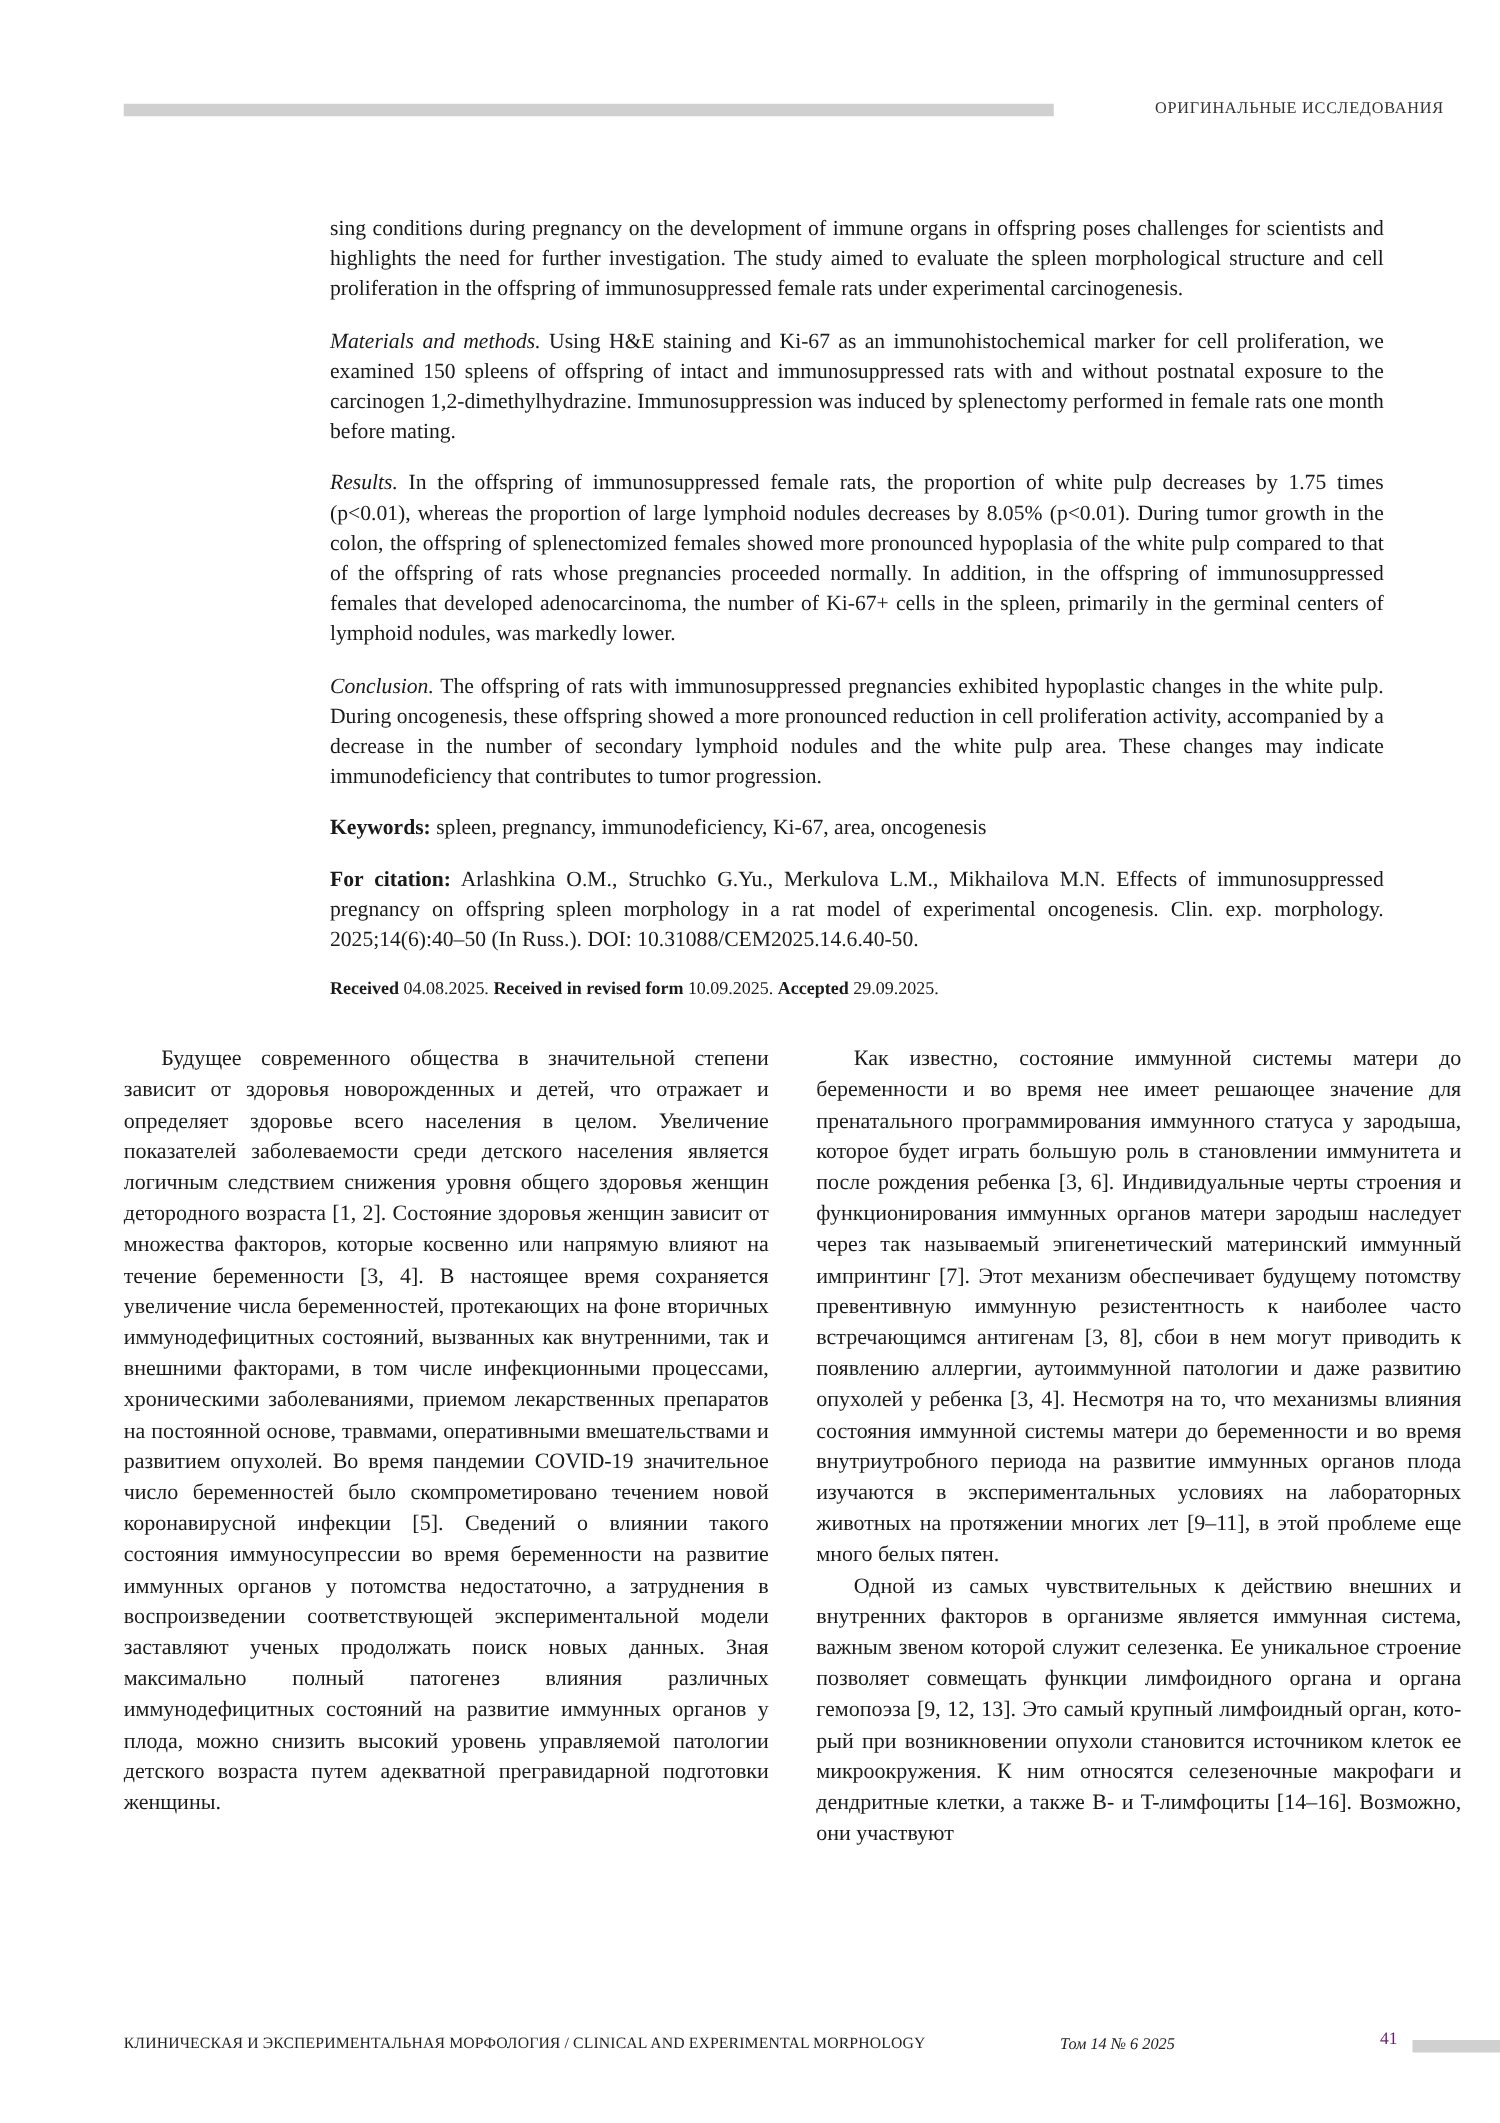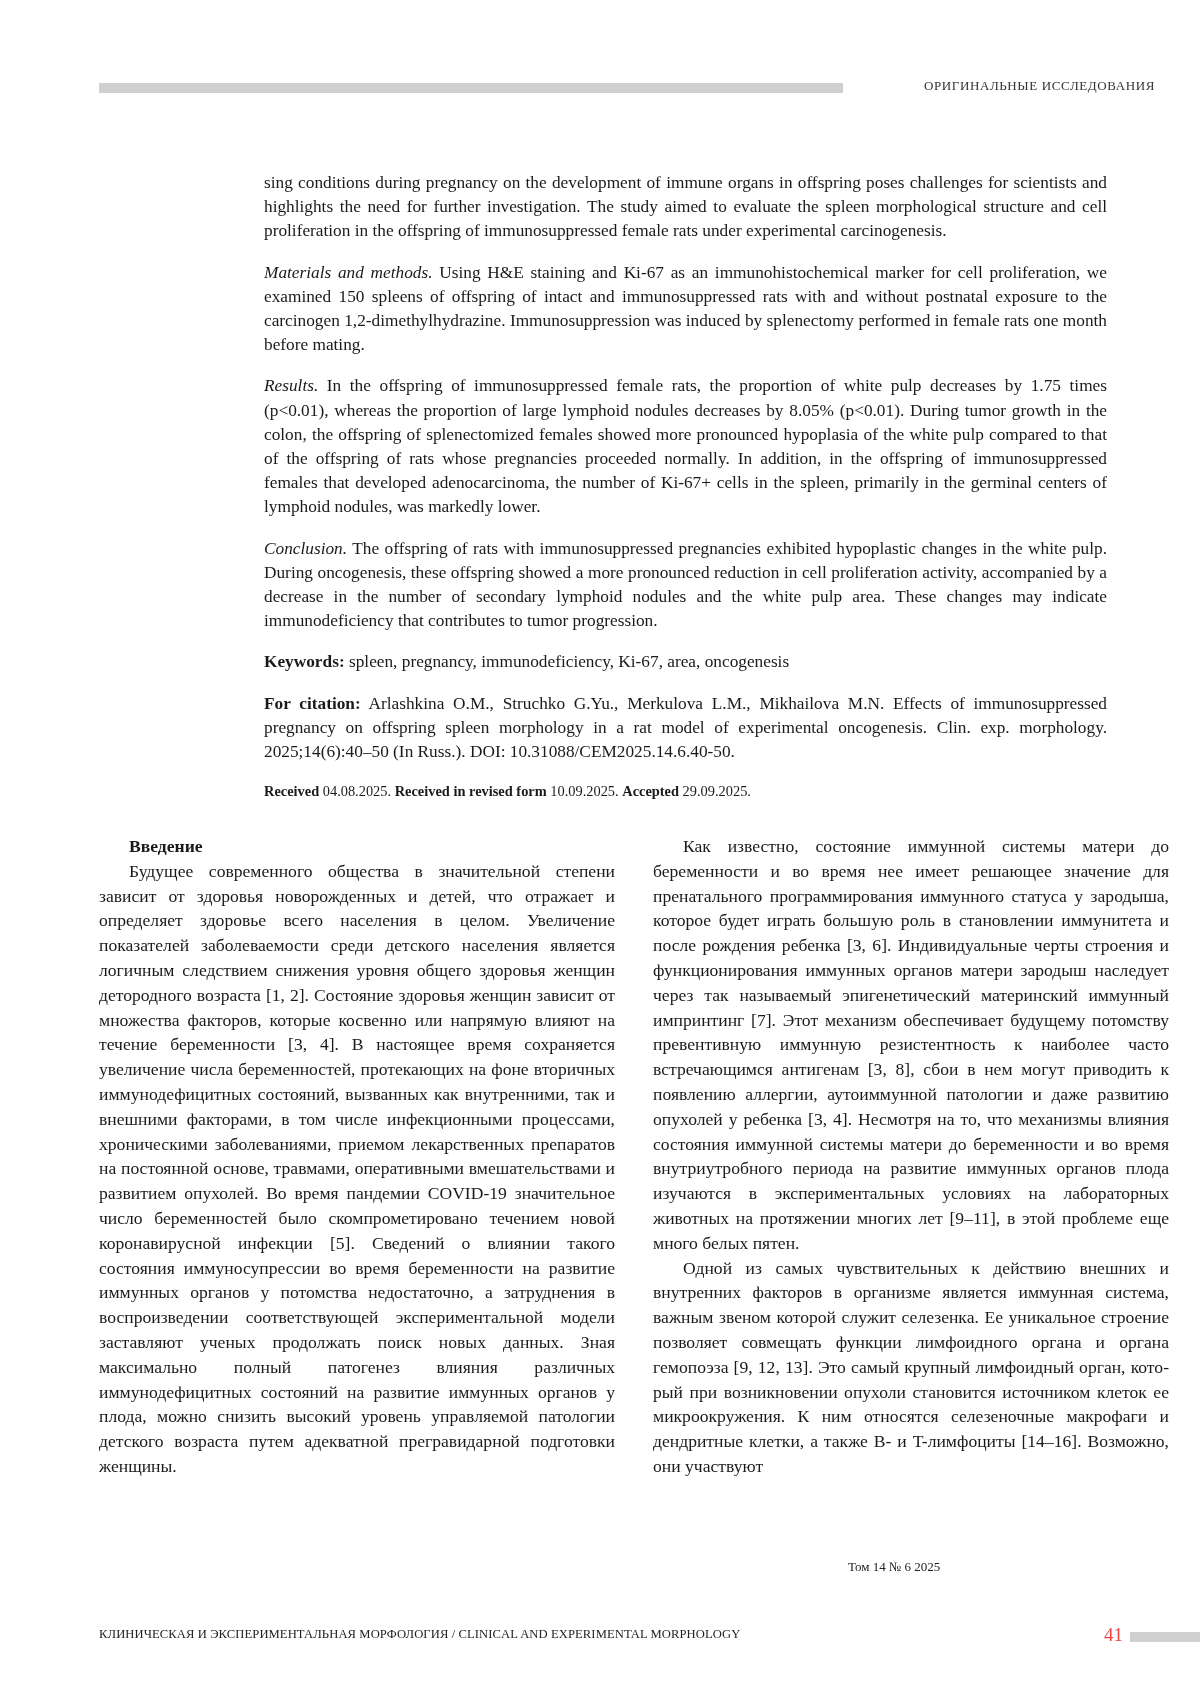--- a/index.html
+++ b/index.html
@@ -39,26 +39,26 @@
     .col h2 {
       margin: 0; font-size: 17.6px; line-height: 24.8px; font-weight: bold;
       padding-left: 30px;
     }
 
     .footer-journal {
       position: absolute; left: 99px; top: 1627px;
       font-size: 12.6px; color: #222; white-space: nowrap; letter-spacing: 0.1px;
     }
     .footer-issue {
-      position: absolute; left: 848px; top: 1559px;
-      font-size: 13px; color: #222; white-space: nowrap;
+      position: absolute; left: 848px; top: 1627px;
+      font-size: 13px; color: #222; white-space: nowrap; font-style: italic;
     }
     .footer-page {
       position: absolute; left: 1104px; top: 1624px;
-      font-size: 19px; color: #ef4444;
+      font-size: 14px; color: #701a75;
     }
     .footer-bar {
       position: absolute; left: 1130px; top: 1632px; width: 70px; height: 10px;
       background: #d0d0d0;
     }
   </style>
 </head>
 <body>
 
 <div class="header-bar"></div>
@@ -82,21 +82,20 @@
   </p>
   <p class="meta">
     <b>For citation:</b><span> Arlashkina O.M., Struchko G.Yu., Merkulova L.M., Mikhailova M.N. Effects of immunosup­pressed pregnancy on offspring spleen morphology in a rat model of experimental oncogenesis. Clin. exp. morphology. 2025;14(6):40–50 (In Russ.). DOI: 10.31088/CEM2025.14.6.40-50.</span>
   </p>
   <p class="small">
     <b>Received</b><span> 04.08.2025. </span><b>Received in revised form</b><span> 10.09.2025. </span><b>Accepted</b><span> 29.09.2025.</span>
   </p>
 </div>
 
 <div class="col left">
-  <h2>Введение</h2>
   <p>Будущее современного общества в значительной степени зависит от здоровья новорожденных и детей, что отражает и определяет здоровье всего населения в целом. Увеличение показателей заболеваемости сре­ди детского населения является логичным следствием снижения уровня общего здоровья женщин детород­ного возраста [1, 2]. Состояние здоровья женщин за­висит от множества факторов, которые косвенно или напрямую влияют на течение беременности [3, 4]. В на­стоящее время сохраняется увеличение числа беремен­ностей, протекающих на фоне вторичных иммуноде­фицитных состояний, вызванных как внутренними, так и внешними факторами, в том числе инфекционными процессами, хроническими заболеваниями, приемом лекарственных препаратов на постоянной основе, трав­мами, оперативными вмешательствами и развитием опухолей. Во время пандемии COVID-19 значительное число беременностей было скомпрометировано тече­нием новой коронавирусной инфекции [5]. Сведений о влиянии такого состояния иммуносупрессии во время беременности на развитие иммунных органов у потом­ства недостаточно, а затруднения в воспроизведении соответствующей экспериментальной модели застав­ляют ученых продолжать поиск новых данных. Зная максимально полный патогенез влияния различных иммунодефицитных состояний на развитие иммун­ных органов у плода, можно снизить высокий уровень управляемой патологии детского возраста путем адек­ватной прегравидарной подготовки женщины.</p>
 </div>
 
 <div class="col right">
   <p>Как известно, состояние иммунной системы ма­тери до беременности и во время нее имеет решаю­щее значение для пренатального программирования иммунного статуса у зародыша, которое будет играть большую роль в становлении иммунитета и после рож­дения ребенка [3, 6]. Индивидуальные черты строения и функционирования иммунных органов матери заро­дыш наследует через так называемый эпигенетический материнский иммунный импринтинг [7]. Этот меха­низм обеспечивает будущему потомству превентивную иммунную резистентность к наиболее часто встречаю­щимся антигенам [3, 8], сбои в нем могут приводить к появлению аллергии, аутоиммунной патологии и даже развитию опухолей у ребенка [3, 4]. Несмотря на то, что механизмы влияния состояния иммунной системы матери до беременности и во время внутриутробного периода на развитие иммунных органов плода изуча­ются в экспериментальных условиях на лабораторных животных на протяжении многих лет [9–11], в этой проблеме еще много белых пятен.</p>
   <p>Одной из самых чувствительных к действию внеш­них и внутренних факторов в организме является им­мунная система, важным звеном которой служит селе­зенка. Ее уникальное строение позволяет совмещать функции лимфоидного органа и органа гемопоэза [9, 12, 13]. Это самый крупный лимфоидный орган, кото­рый при возникновении опухоли становится источни­ком клеток ее микроокружения. К ним относятся се­лезеночные макрофаги и дендритные клетки, а также B- и T-лимфоциты [14–16]. Возможно, они участвуют</p>
 </div>
 
 <div class="footer-journal">КЛИНИЧЕСКАЯ И ЭКСПЕРИМЕНТАЛЬНАЯ МОРФОЛОГИЯ / CLINICAL AND EXPERIMENTAL MORPHOLOGY</div>
 <div class="footer-issue">Том 14  № 6  2025</div>

